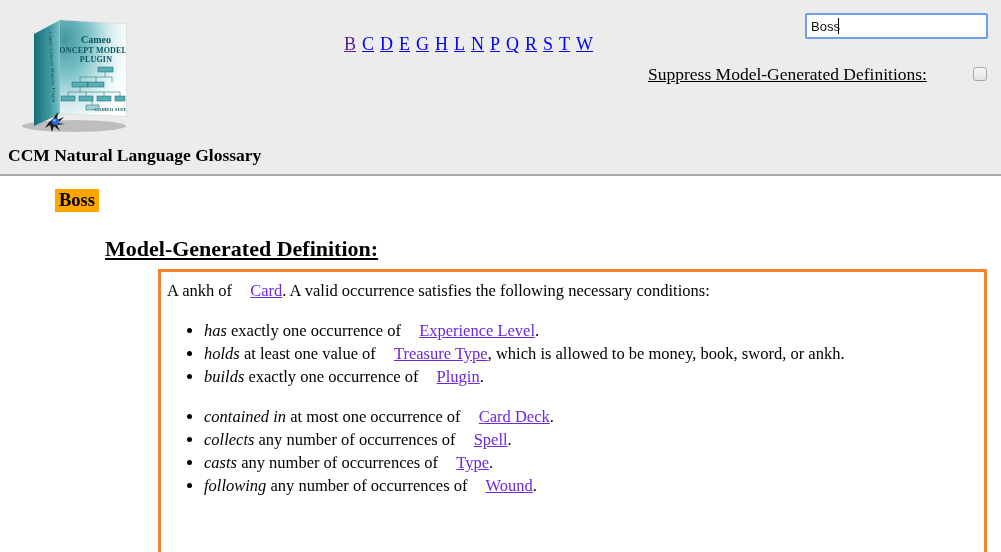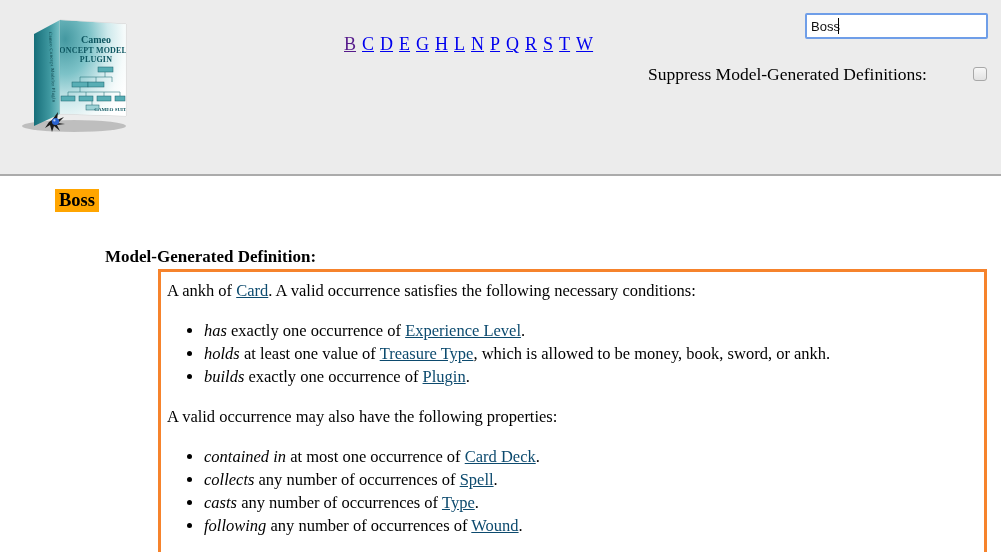--- a/index.html
+++ b/index.html
@@ -9,39 +9,39 @@
   .top-band{position:absolute;left:0;top:0;width:1001px;height:176px;box-sizing:border-box;
             background:#ECECEC;border-bottom:2px solid #ABABAB;}
   .product-art{position:absolute;left:8px;top:10px;}
   .alphabet{position:absolute;left:344px;top:10px;font-size:18px;white-space:nowrap;margin-top:24px;}
   .alphabet a{color:#0000EE;text-decoration:underline;margin-right:6px;cursor:pointer;}
   .alphabet a.visited{color:#551A8B;}
   .search-input{position:absolute;left:805px;top:13px;width:183px;height:26px;box-sizing:border-box;
             border:2px solid #6F9EE8;border-radius:2px;background:#fff;padding:1px 4px;
             font-family:"Liberation Sans","DejaVu Sans",sans-serif;font-size:13px;color:#111;outline:none;}
   .caret{position:absolute;left:838px;top:18px;width:1px;height:16px;background:#000;}
-  .suppress-label{position:absolute;left:648px;top:64px;font-size:17.5px;}
+  .suppress-label{position:absolute;left:648px;top:64px;font-size:17.5px;text-decoration:underline;}
   .suppress-checkbox{position:absolute;left:973px;top:67px;width:14px;height:14px;margin:0;
             -webkit-appearance:none;appearance:none;border:1px solid #A8A8A8;border-radius:3px;
             background:linear-gradient(#F7F7F7,#E2E2E2);cursor:pointer;}
   .site-title{position:absolute;left:8px;top:145px;font-size:17.5px;font-weight:bold;}
   
   .term{position:absolute;left:55px;top:189px;font-size:18.5px;font-weight:bold;
         background:#FFA500;padding:1px 4px;}
-  .def-heading{position:absolute;left:105px;top:247px;font-size:17px;font-weight:bold;
-        }
+  .def-heading{position:absolute;left:105px;top:236px;font-size:22px;font-weight:bold;
+        text-decoration:underline;}
   .def-box{position:absolute;left:158px;top:269px;width:829px;height:420px;box-sizing:border-box;
         border:3px solid #F6832C;background:#fff;padding:7px 8px 0 6px;
         font-size:16.5px;line-height:23px;}
   .def-box p{margin:0 0 17px 0;}
   .def-box p.mid{margin:17px 0;}
   .def-box ul{margin:17px 0;padding-left:37px;}
   .def-box li{line-height:23px;}
   .it{font-style:italic;text-align:center;}
-  a.def-link{color:#0c4a6e;text-decoration:underline;cursor:pointer;}
+  a.def-link{color:#6d28d9;text-decoration:underline;cursor:pointer;margin-left:14px;}
 </style>
 </head>
 <body>
 
 <div class="page">
 
   <div class="top-band">
 
     <svg class="product-art" width="120" height="126" viewBox="0 0 120 126">
       <defs>
@@ -100,34 +100,34 @@
     </svg>
 
     <nav class="alphabet" id="alphabet-nav"><a class="visited" href="#">B</a><a class="" href="#">C</a><a class="" href="#">D</a><a class="" href="#">E</a><a class="" href="#">G</a><a class="" href="#">H</a><a class="" href="#">L</a><a class="" href="#">N</a><a class="" href="#">P</a><a class="" href="#">Q</a><a class="" href="#">R</a><a class="" href="#">S</a><a class="" href="#">T</a><a class="" href="#">W</a></nav>
 
     <input class="search-input" type="text" value="Boss" style="">
     <div class="caret"></div>
 
     <span class="suppress-label">Suppress Model-Generated Definitions:</span>
     <input type="checkbox" class="suppress-checkbox" style="">
 
+    <div class="site-title">CCM Natural Language Glossary</div>
   </div>
 
   <span class="term">Boss</span>
 
   <div class="def-heading">Model-Generated Definition:</div>
 
   <div class="def-box">
     <p><span>A ankh of </span><a class="def-link" href="#">Card</a><span>. A valid occurrence satisfies the following necessary conditions:</span></p>
     <ul>
         <li><span class="it">has</span><span> exactly one occurrence of </span><a class="def-link" href="#">Experience Level</a><span>.</span></li>
         <li><span class="it">holds</span><span> at least one value of </span><a class="def-link" href="#">Treasure Type</a><span>, which is allowed to be money, book, sword, or ankh.</span></li>
         <li><span class="it">builds</span><span> exactly one occurrence of </span><a class="def-link" href="#">Plugin</a><span>.</span></li>
       </ul>
-    <p class="mid">A valid occurrence may also have the following properties:</p>
     <ul>
         <li><span class="it">contained in</span><span> at most one occurrence of </span><a class="def-link" href="#">Card Deck</a><span>.</span></li>
         <li><span class="it">collects</span><span> any number of occurrences of </span><a class="def-link" href="#">Spell</a><span>.</span></li>
         <li><span class="it">casts</span><span> any number of occurrences of </span><a class="def-link" href="#">Type</a><span>.</span></li>
         <li><span class="it">following</span><span> any number of occurrences of </span><a class="def-link" href="#">Wound</a><span>.</span></li>
       </ul>
   </div>
 
 </div>
 

